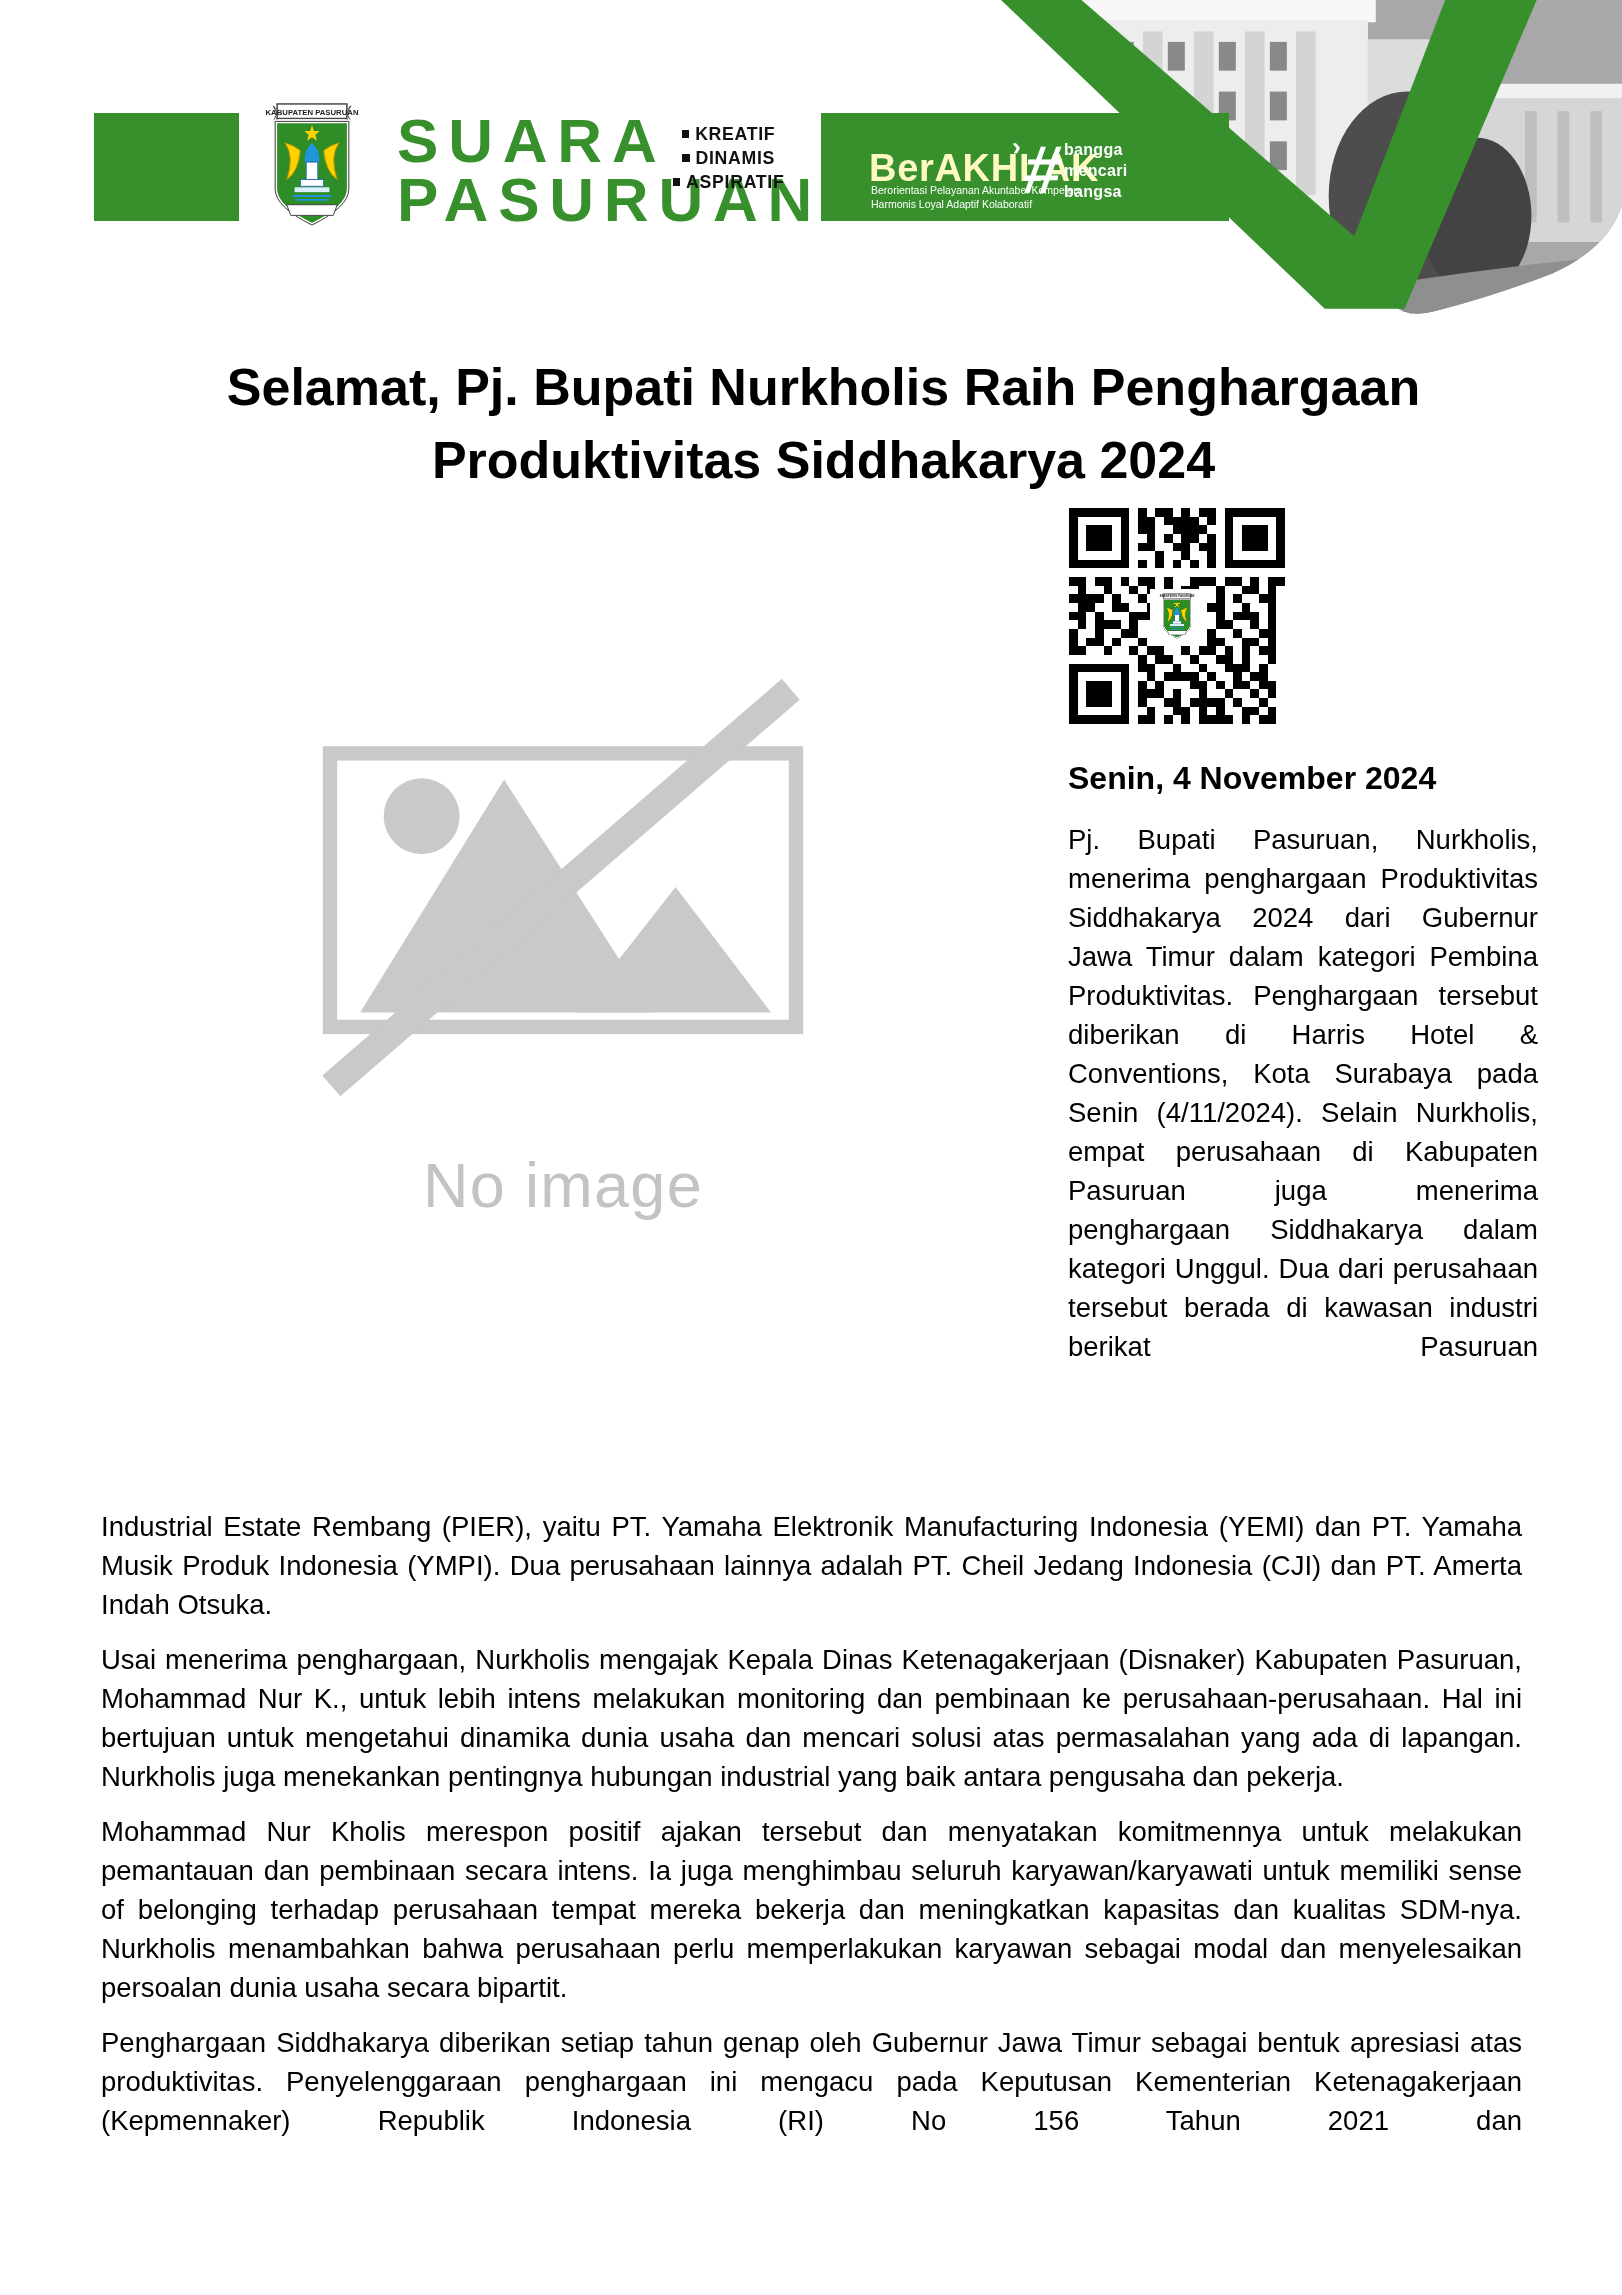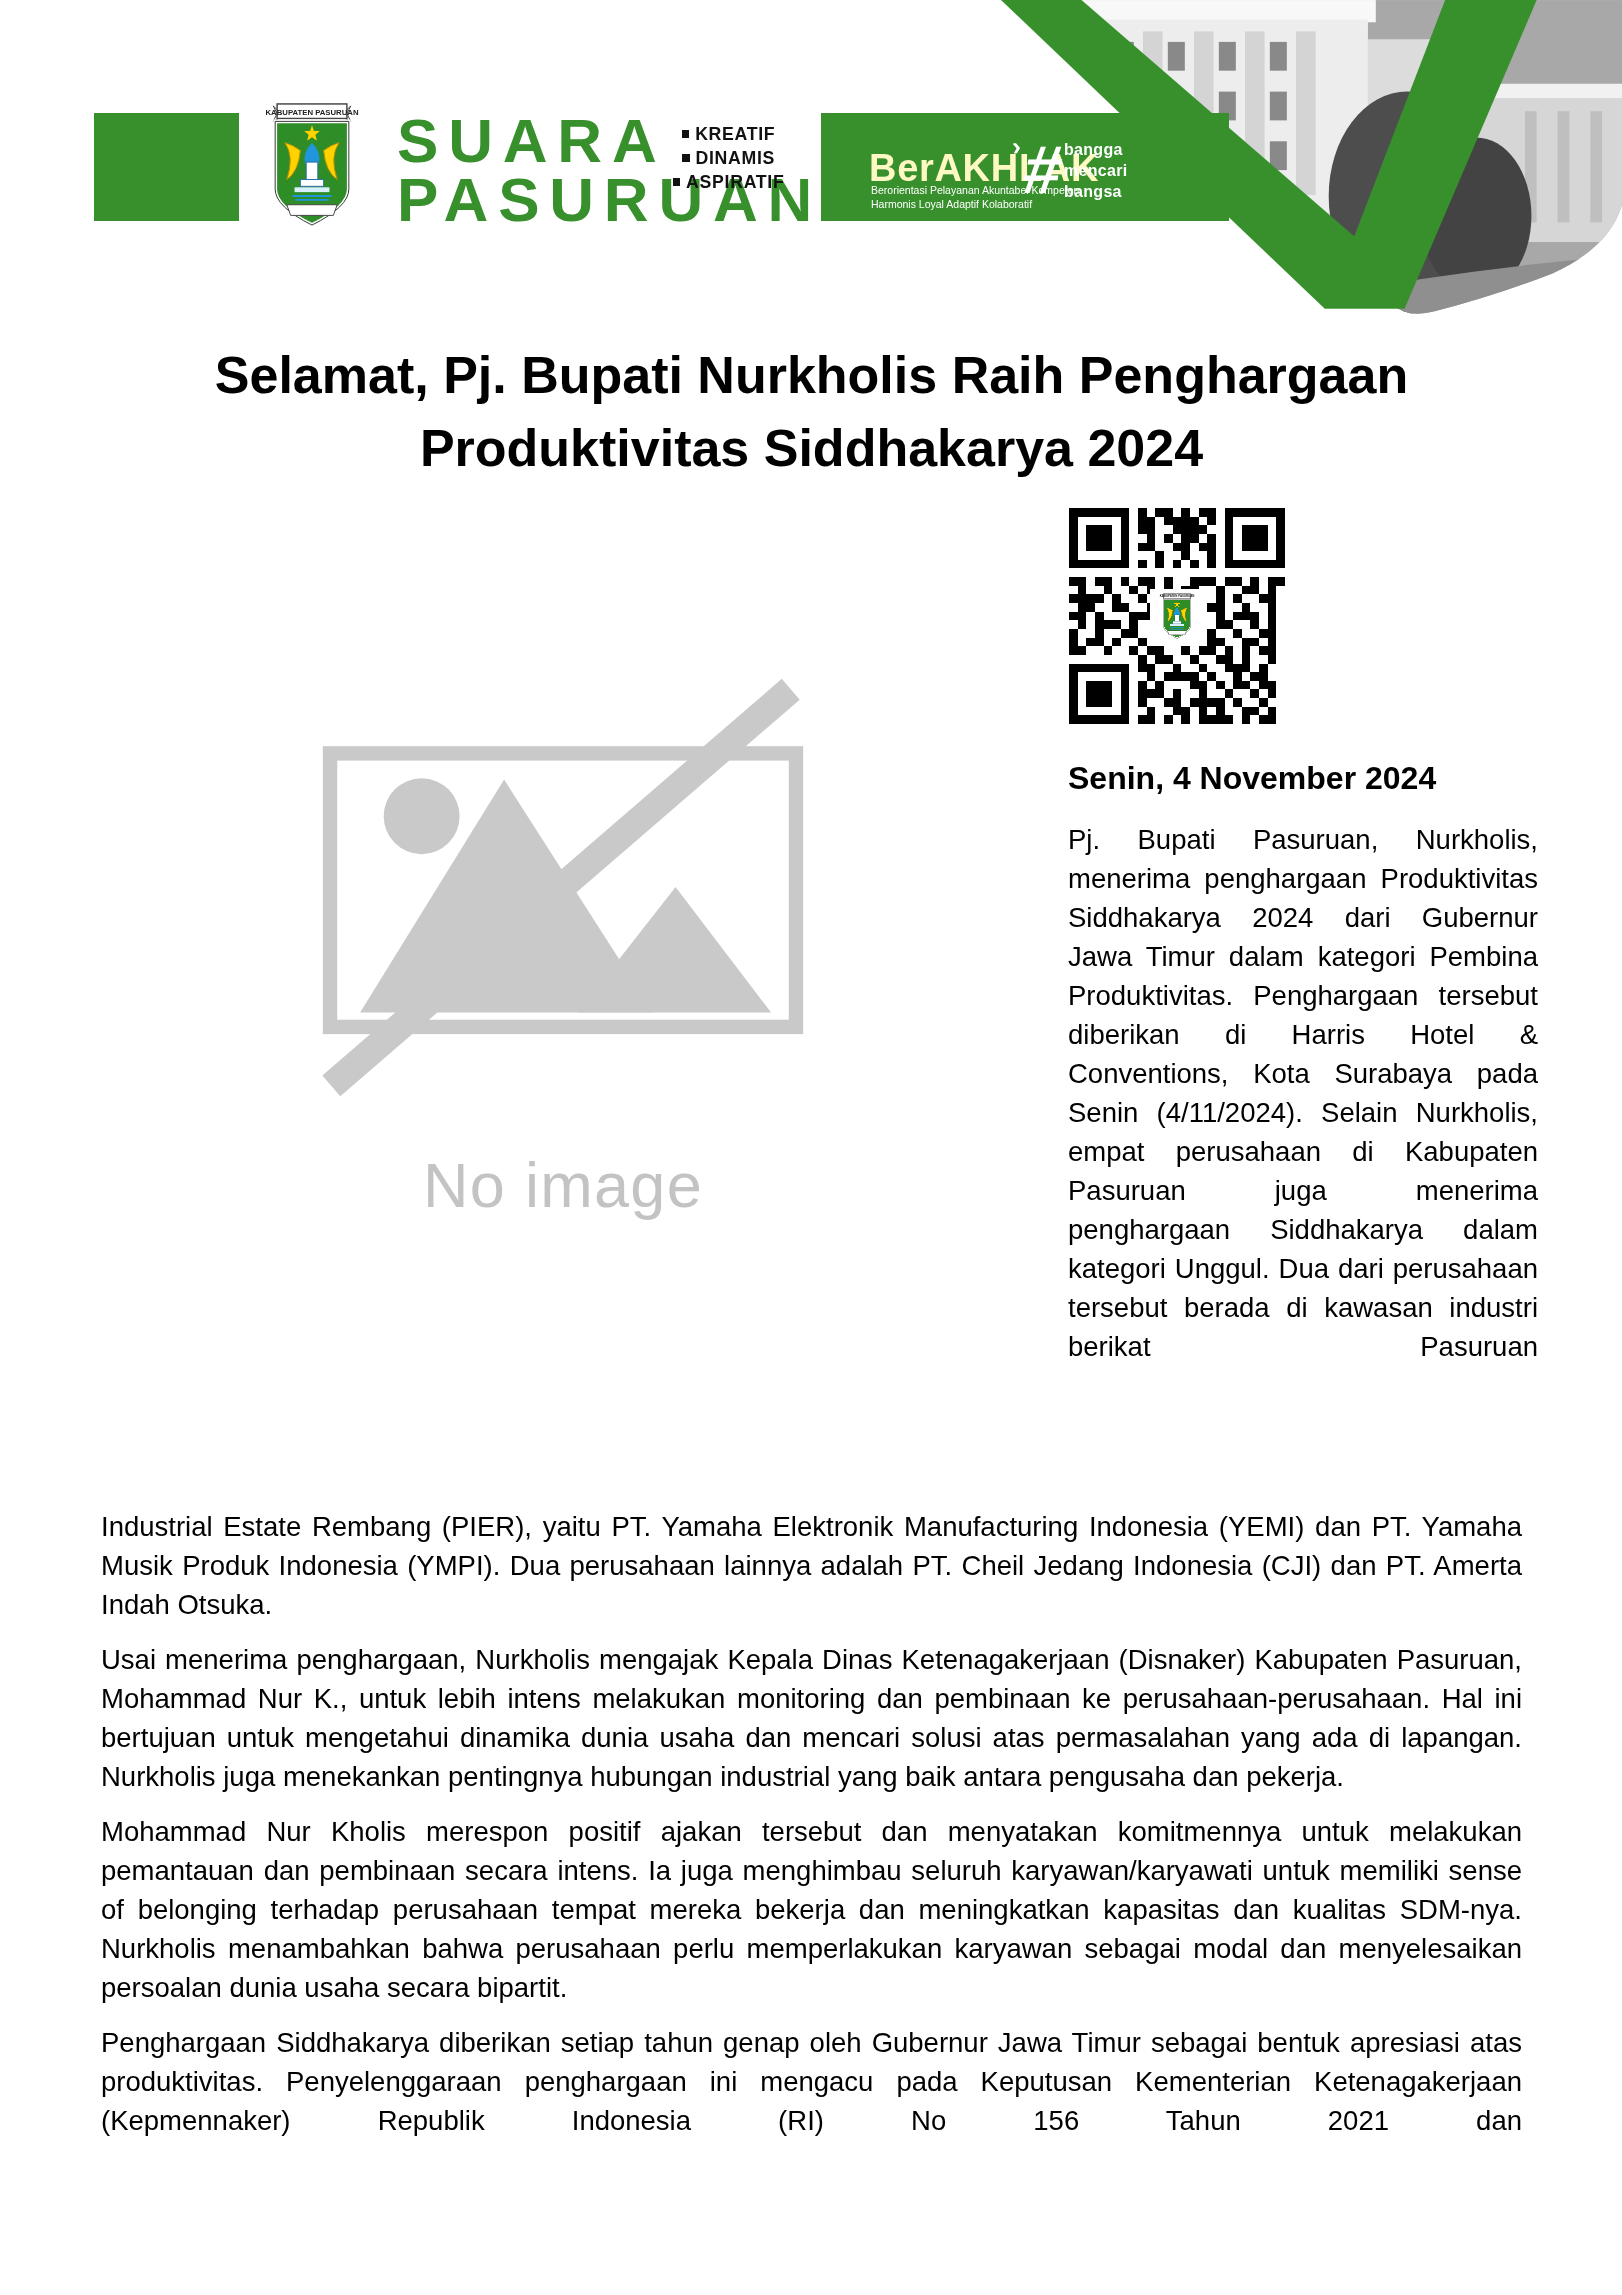--- a/index.html
+++ b/index.html
@@ -144,21 +144,21 @@
       <div>Harmonis Loyal Adaptif Kolaboratif</div>
     </div>
     <div class="hash-glyph">#</div>
     <div class="hash-words">
       <div>bangga</div>
       <div>mencari</div>
       <div>bangsa</div>
     </div>
   </div>
 
-  <h1 class="headline" style="margin:0;">
+  <h1 class="headline" style="margin:12px;">
     <div>Selamat, Pj. Bupati Nurkholis Raih Penghargaan</div>
     <div>Produktivitas Siddhakarya 2024</div>
   </h1>
 
   <svg class="qr" viewBox="0 0 25 25" shape-rendering="crispEdges">
     <rect width="25" height="25" fill="#fff"></rect>
     <g>
       <rect width="7" height="7" fill="#000"></rect>
         <rect x="1" y="1" width="5" height="5" fill="#fff"></rect>
         <rect x="2" y="2" width="3" height="3" fill="#000"></rect>

